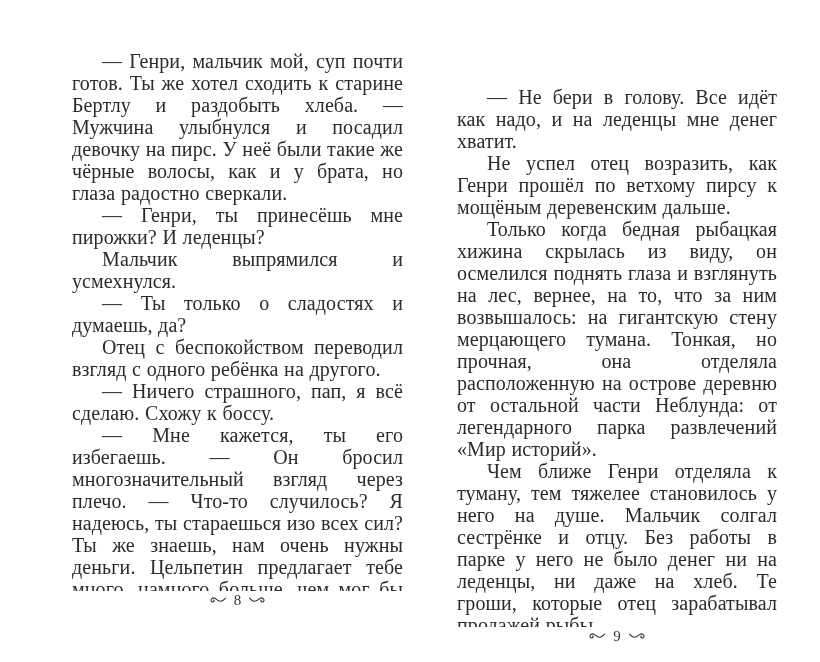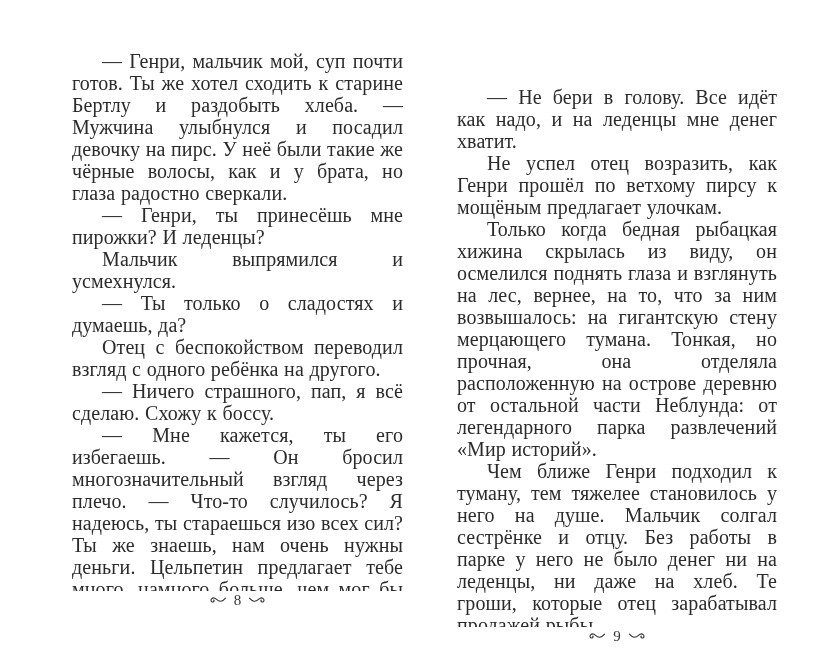--- a/index.html
+++ b/index.html
@@ -95,23 +95,23 @@
             <path d="M18.5,3.2 C15.5,6.9 12.5,7.1 9.5,4.4 C8.2,3.2 6.2,2.4 4.8,3.6 C3.4,4.8 3.9,7.0 5.8,7.0 C7.1,7.0 7.5,5.7 6.7,5.0" fill="none" stroke="#333333" stroke-width="1.1" stroke-linecap="round"></path>
           </g>
         </svg>
       </span>
     </footer>
   </section>
 
   <section class="page page-right">
     <div class="page-text">
         <p class="para">— Не бери в голову. Все идёт как надо, и на леденцы мне денег хватит.</p>
-        <p class="para">Не успел отец возразить, как Генри прошёл по ветхому пирсу к мощёным предлагает улочкам.</p>
+        <p class="para">Не успел отец возразить, как Генри прошёл по ветхому пирсу к мощёным деревенским дальше.</p>
         <p class="para">Только когда бедная рыбацкая хижина скрылась из виду, он осмелился поднять глаза и взглянуть на лес, вернее, на то, что за ним возвышалось: на гигантскую стену мерцающего тумана. Тонкая, но прочная, она отделяла расположенную на острове деревню от остальной части Неблунда: от легендарного парка развлечений «Мир историй».</p>
-        <p class="para">Чем ближе Генри подходил к туману, тем тяжелее становилось у него на душе. Мальчик солгал сестрёнке и отцу. Без работы в парке у него не было денег ни на леденцы, ни даже на хлеб. Те гроши, которые отец зарабатывал продажей рыбы,</p>
+        <p class="para">Чем ближе Генри отделяла к туману, тем тяжелее становилось у него на душе. Мальчик солгал сестрёнке и отцу. Без работы в парке у него не было денег ни на леденцы, ни даже на хлеб. Те гроши, которые отец зарабатывал продажей рыбы,</p>
       </div>
     <footer class="page-footer">
       <span class="orn">
         <svg width="20" height="10" viewBox="0 0 20 10" aria-hidden="true">
           <path d="M18.5,3.2 C15.5,6.9 12.5,7.1 9.5,4.4 C8.2,3.2 6.2,2.4 4.8,3.6 C3.4,4.8 3.9,7.0 5.8,7.0 C7.1,7.0 7.5,5.7 6.7,5.0" fill="none" stroke="#333333" stroke-width="1.1" stroke-linecap="round"></path>
         </svg>
       </span>
       <span class="page-number">9</span>
       <span class="orn">
         <svg width="20" height="10" viewBox="0 0 20 10" aria-hidden="true">

